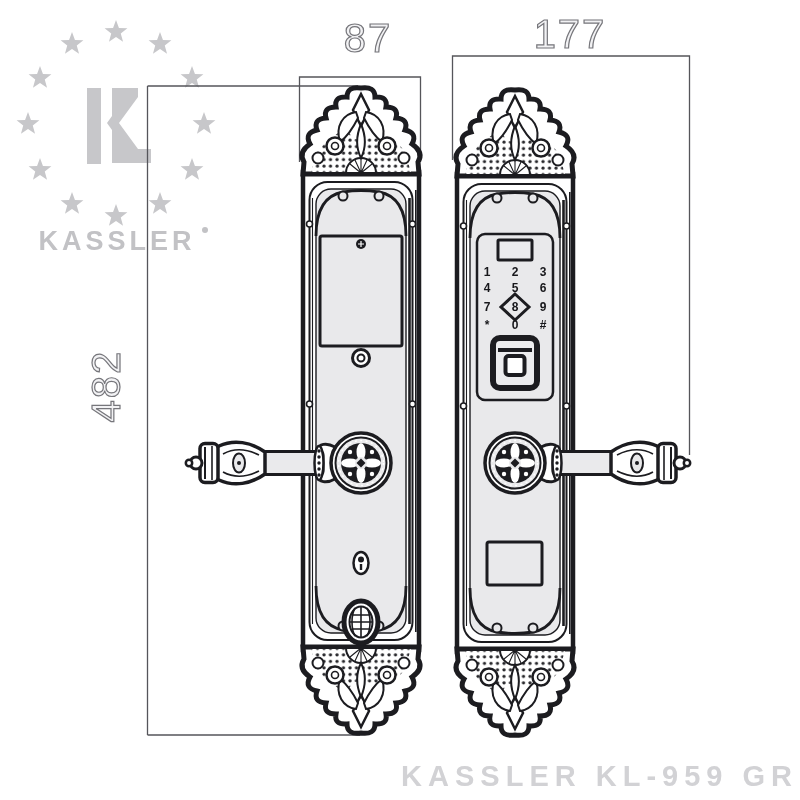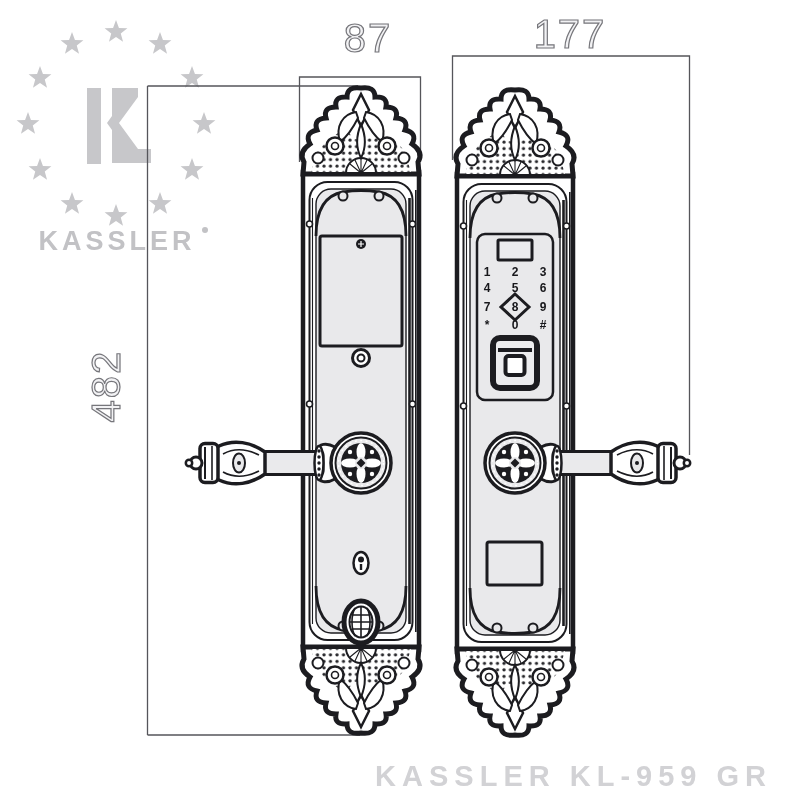--- a/index.html
+++ b/index.html
@@ -15,21 +15,21 @@
   .ln26{stroke:#1c1c20;stroke-width:2.6;}
   .ln28{stroke:#1c1c20;stroke-width:2.8;}
   .ln3 {stroke:#1c1c20;stroke-width:3;}
   .ln35{stroke:#1c1c20;stroke-width:3.5;}
   .ln45{stroke:#1c1c20;stroke-width:4.5;}
   .ln5 {stroke:#1c1c20;stroke-width:5;}
   .dim {stroke:#55555a;stroke-width:1.3;fill:none;}
   .dimtxt{font-size:40px;letter-spacing:2px;fill:#f2f2f4;stroke:#76767b;stroke-width:1.2;}
   .keytxt{font-size:12px;font-weight:bold;fill:#17171b;letter-spacing:0;}
   .logotxt{font-size:27px;font-weight:bold;letter-spacing:4px;fill:#c2c2c5;}
-  .footer{position:absolute;top:760px;right:28px;font-size:29px;font-weight:bold;
+  .footer{position:absolute;top:760px;right:2px;font-size:29px;font-weight:bold;
           letter-spacing:6px;color:#d2d2d5;white-space:nowrap;}
 </style>
 </head>
 <body>
 
 <div class="canvas">
 <svg width="800" height="800" viewBox="0 0 800 800">
   <defs>
     <pattern id="stip" width="6.5" height="6.5" patternUnits="userSpaceOnUse">
       <rect width="6.5" height="6.5" fill="#ffffff"></rect>

